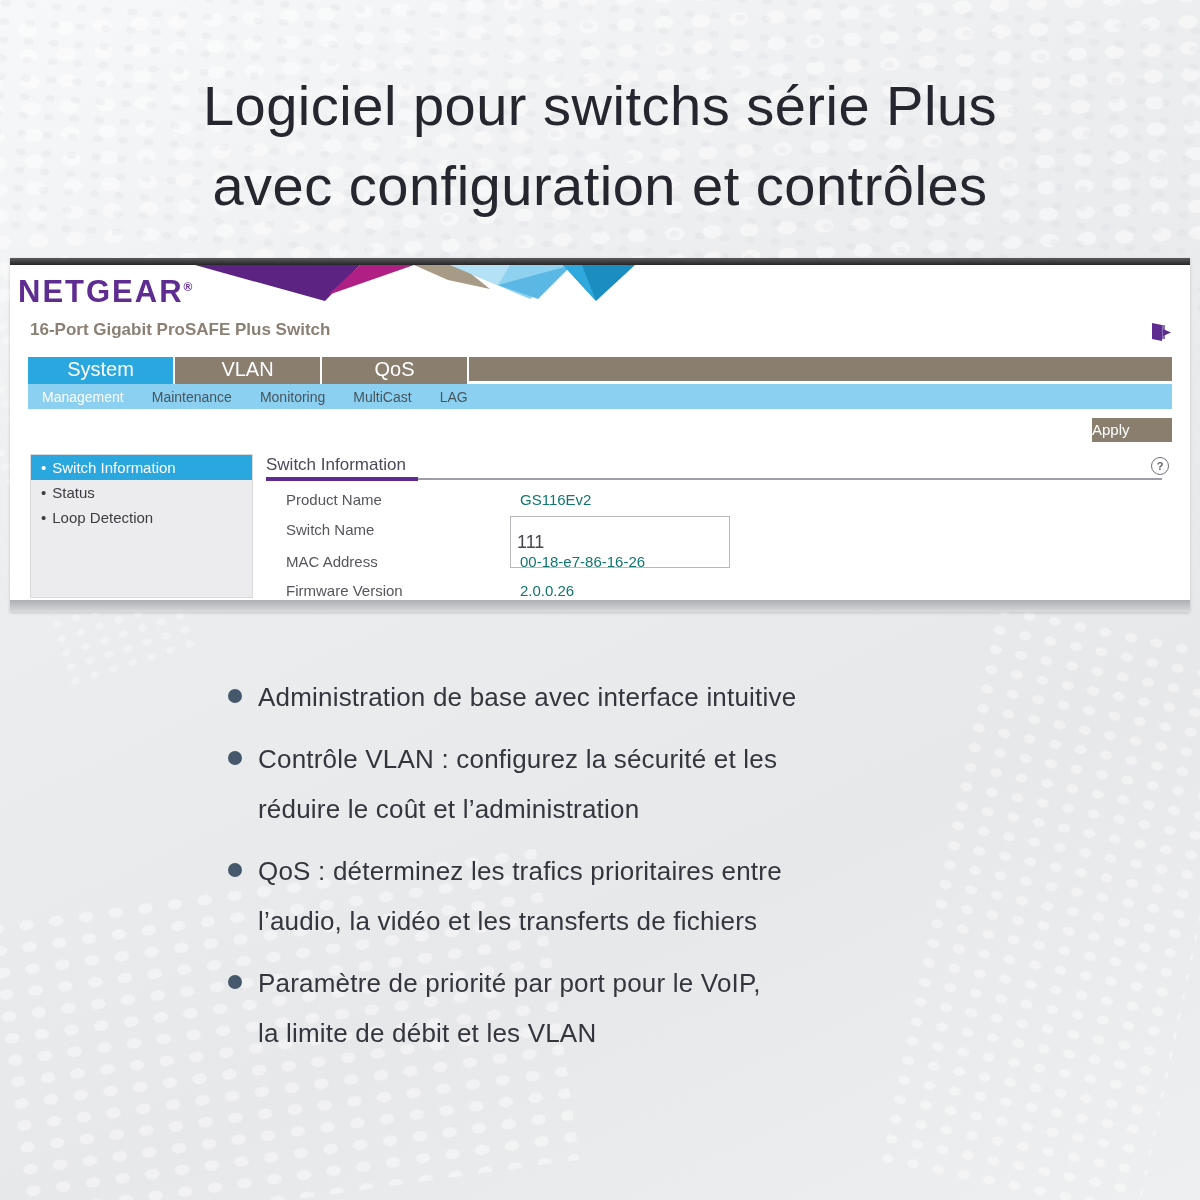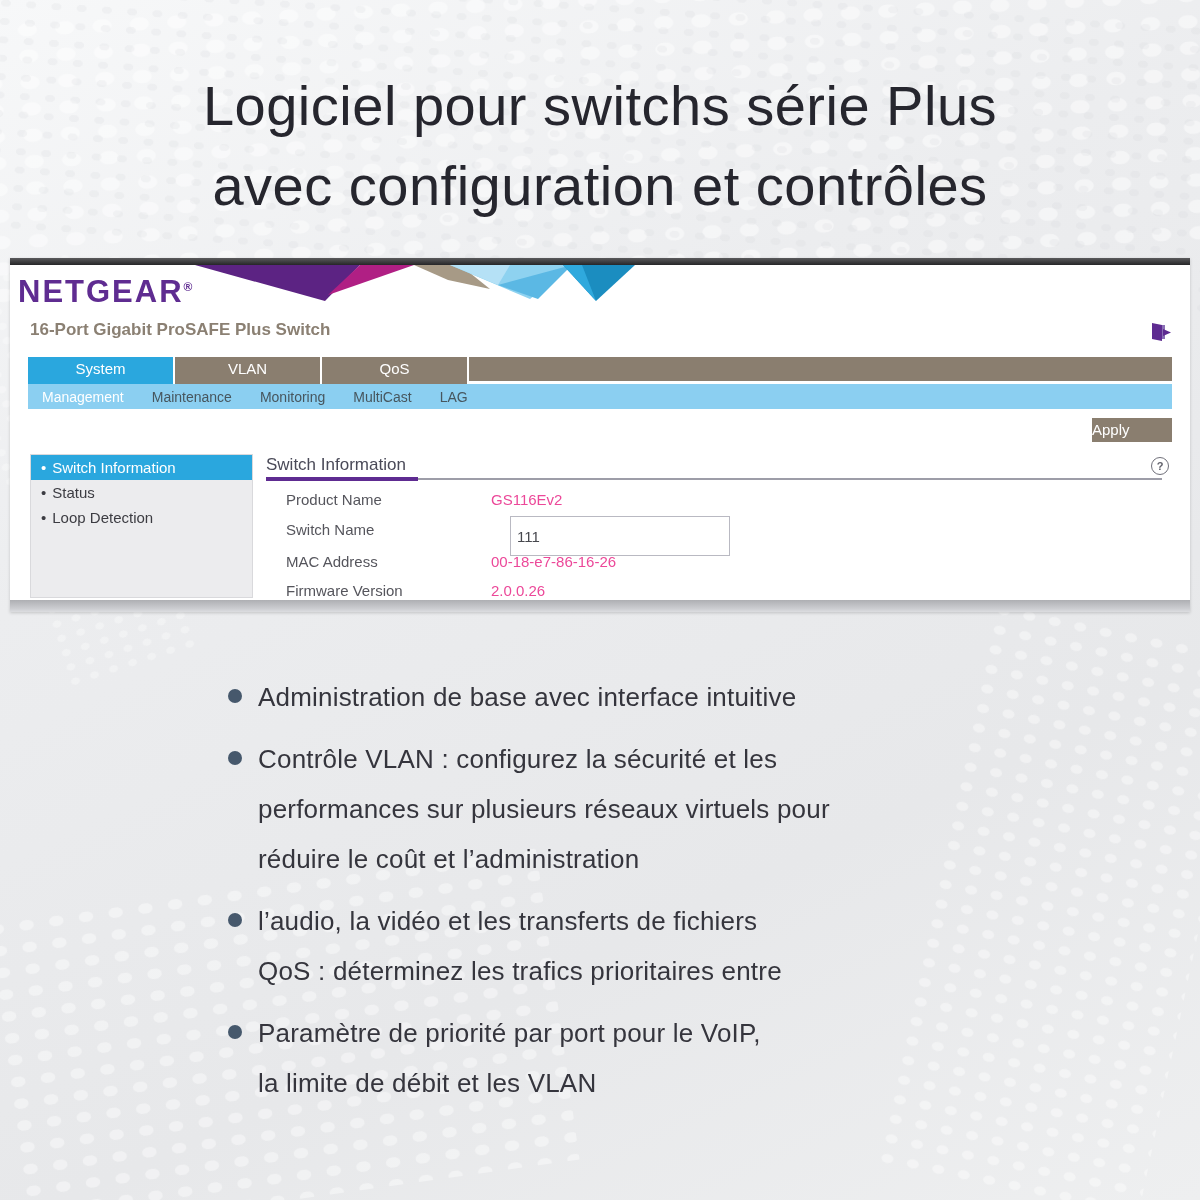--- a/index.html
+++ b/index.html
@@ -36,21 +36,21 @@
   .panel-topbar{position:absolute;top:0;left:0;width:1180px;height:7px;
     background:linear-gradient(#5a5a5c,#262628);}
   .banner{position:absolute;top:7px;left:0;width:1180px;height:45px;}
   .brand{position:absolute;top:16px;left:8px;font-size:31px;font-weight:bold;
     color:#5f2c91;letter-spacing:2px;}
   .brand sup{font-size:12px;}
   .product-title{position:absolute;top:62px;left:20px;font-size:17px;font-weight:bold;color:#8b8073;}
   .logout{position:absolute;top:64px;left:1140px;width:22px;height:20px;cursor:pointer;}
 
   .tabbar{position:absolute;top:99px;left:18px;width:1144px;height:24px;background:#8a7e6f;display:flex;}
-  .tab{width:145px;height:36px;line-height:24px;text-align:center;color:#fff;font-size:15px;
+  .tab{width:145px;height:36px;line-height:24px;text-align:center;color:#fff;font-size:20px;
     background:#8a7e6f;border-right:2px solid #fff;cursor:pointer;}
   .tab.active{background:#2aa7de;}
 
   .subnav{position:absolute;top:126px;left:18px;width:1144px;height:25px;background:#8bcff1;
     display:flex;align-items:center;font-size:14px;color:#47565e;}
   .subnav-item{padding:0 14px;cursor:pointer;}
   .subnav-item.active{color:#ffffff;}
 
   .apply-btn{position:absolute;top:160px;left:1082px;width:80px;height:24px;background:#8a7e6f;
     color:#fff;font-size:15px;line-height:24px;cursor:pointer;}
@@ -62,24 +62,24 @@
   .side-item.active{background:#2aa7de;color:#fff;}
 
   .section-title{position:absolute;top:197px;left:256px;font-size:17px;color:#4a4a58;}
   .rule-gray{position:absolute;top:220px;left:256px;width:896px;height:2px;background:#9d9da8;}
   .rule-purple{position:absolute;top:219px;left:256px;width:152px;height:4px;background:#5e2b91;}
   .help{position:absolute;top:199px;left:1141px;width:16px;height:16px;border:1.5px solid #70707a;
     border-radius:50%;color:#60606a;font-size:11px;font-weight:bold;text-align:center;
     line-height:16px;cursor:pointer;}
 
   .frow-label{position:absolute;left:276px;font-size:15px;color:#55555c;}
-  .frow-value{position:absolute;left:481px;font-size:15px;color:#ec4899;}
+  .frow-value{position:absolute;left:510px;font-size:15px;color:#0f766e;}
   .r1{top:233px;} .r2{top:263px;} .r3{top:295px;} .r4{top:324px;}
   .field-input{position:absolute;top:258px;left:500px;width:206px;height:20px;
-    border:1px solid #b9b9c2;font-size:15px;color:#47484e;padding:9px 6px;
+    border:1px solid #b9b9c2;font-size:18px;color:#47484e;padding:15px 6px;
     font-family:"Liberation Sans",sans-serif;background:#fff;}
   .panel-bottom{position:absolute;top:342px;left:0;width:1180px;height:12px;
     background:linear-gradient(180deg,#aeafb3,#cbccd0 70%,#dcdde0);}
 
   
   .bullets{position:absolute;top:672px;left:228px;width:915px;}
   .bullet{display:flex;margin-bottom:12px;}
   .dot{width:14px;height:14px;border-radius:50%;background:#46586c;margin:17px 16px 0 0;flex:none;}
   .lines{font-size:26px;font-weight:300;color:#35353d;line-height:50px;letter-spacing:.2px;}
 </style>
@@ -167,29 +167,28 @@
   <div class="bullet">
     <div class="dot"></div>
     <div class="lines">
       <div>Administration de base avec interface intuitive</div>
     </div>
   </div>
   <div class="bullet">
     <div class="dot"></div>
     <div class="lines">
       <div>Contrôle VLAN : configurez la sécurité et les</div>
-      <div>performances sur plusieurs réseaux virtuels pour</div>
       <div>réduire le coût et l’administration</div>
     </div>
   </div>
   <div class="bullet">
     <div class="dot"></div>
     <div class="lines">
+      <div>QoS : déterminez les trafics prioritaires entre</div>
       <div>l’audio, la vidéo et les transferts de fichiers</div>
-      <div>QoS : déterminez les trafics prioritaires entre</div>
     </div>
   </div>
   <div class="bullet">
     <div class="dot"></div>
     <div class="lines">
       <div>Paramètre de priorité par port pour le VoIP,</div>
       <div>la limite de débit et les VLAN</div>
     </div>
   </div>
 </div>

